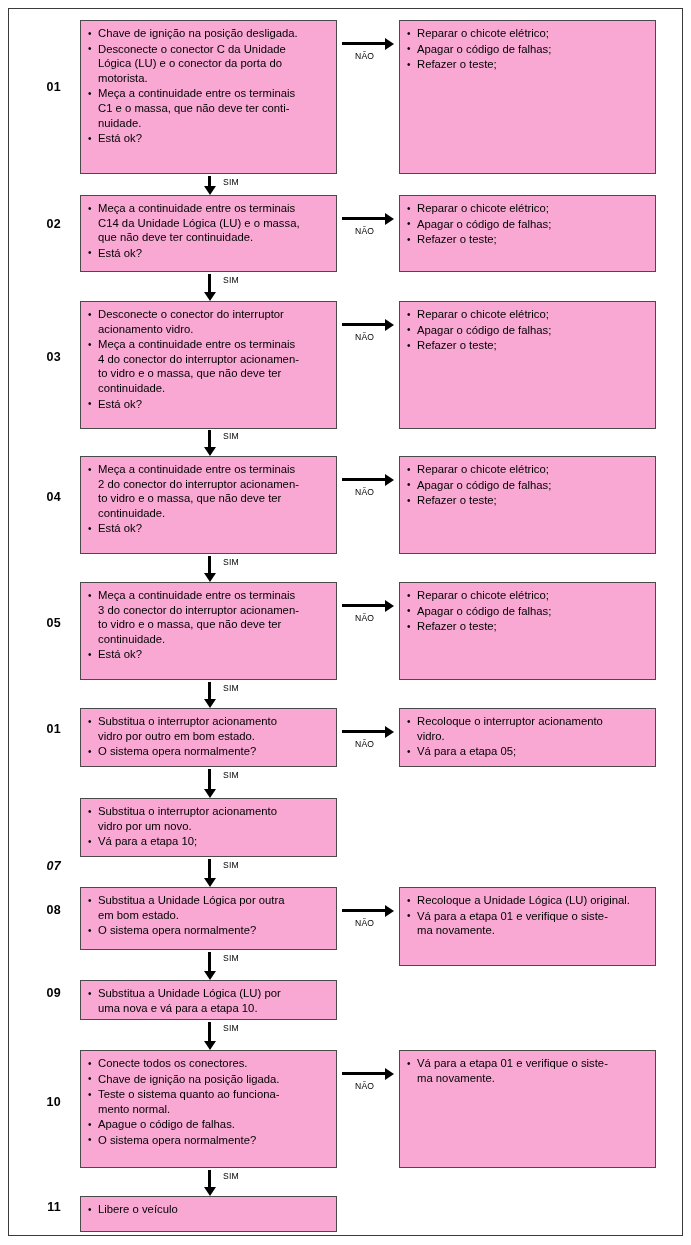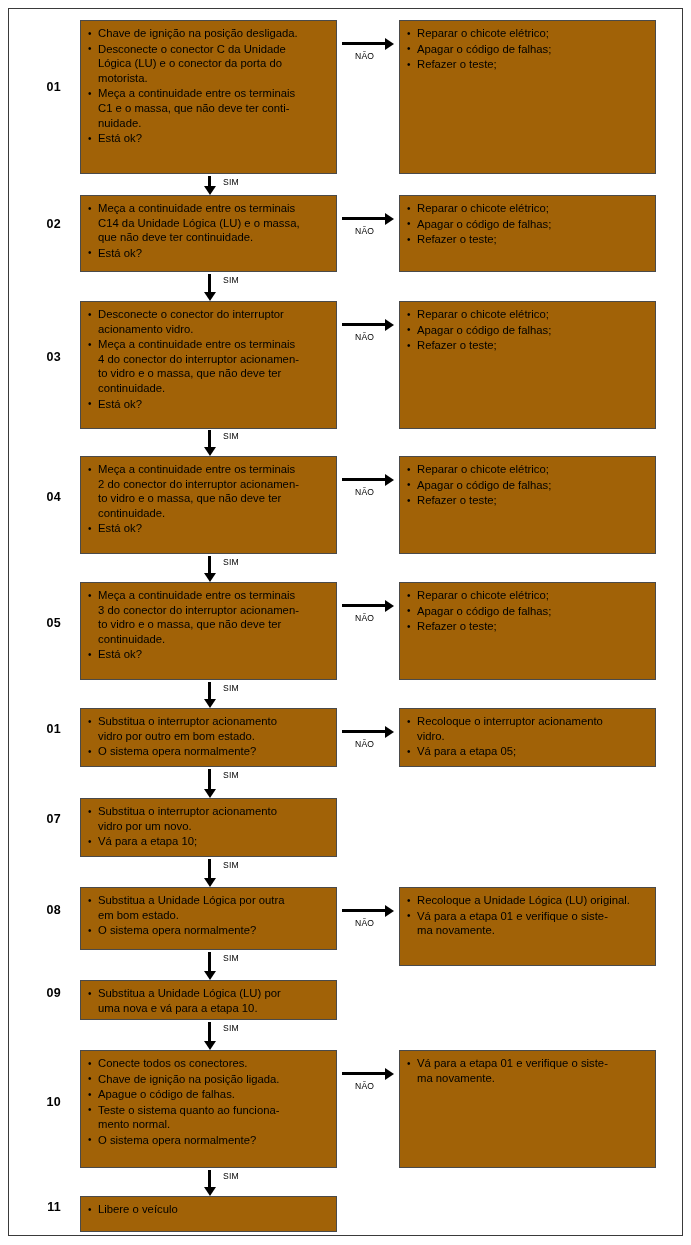--- a/index.html
+++ b/index.html
@@ -34,21 +34,21 @@
     font-size: 12.5px;
     font-weight: bold;
     letter-spacing: 0.3px;
     color: #000;
   }
 
   .node-box {
     position: absolute;
     box-sizing: border-box;
     border: 1px solid #4a4a4a;
-    background: #a16207;
+    background: #f9a8d4;
     padding: 5px 7px 4px 7px;
   }
   .node-box.left  { left: 71px;  width: 257px; }
   .node-box.right { left: 390px; width: 257px; }
 
   ul.bullets {
     list-style: none;
     margin: 0;
     padding: 0;
   }
@@ -265,21 +265,21 @@
       <div class="head"></div>
       <div class="lbl">NÃO</div>
     </div>
     <div class="node-box right" style="top: 699px; height: 59px;">
       <ul class="bullets">
         <li>Recoloque o interruptor acionamento
 vidro.</li>
         <li>Vá para a etapa 05;</li>
       </ul>
     </div>
-    <div class="step-number" style="top: 803px;">07</div>
+    <div class="step-number" style="top: 850px; font-style: italic;">07</div>
     <div class="node-box left" style="top: 789px; height: 59px;">
       <ul class="bullets">
         <li>Substitua o interruptor acionamento
 vidro por um novo.</li>
         <li>Vá para a etapa 10;</li>
       </ul>
     </div>
     <div class="step-number" style="top: 894px;">08</div>
     <div class="node-box left" style="top: 878px; height: 63px;">
       <ul class="bullets">
@@ -305,23 +305,23 @@
       <ul class="bullets">
         <li>Substitua a Unidade Lógica (LU) por
 uma nova e vá para a etapa 10.</li>
       </ul>
     </div>
     <div class="step-number" style="top: 1086px;">10</div>
     <div class="node-box left" style="top: 1041px; height: 118px;">
       <ul class="bullets">
         <li>Conecte todos os conectores.</li>
         <li>Chave de ignição na posição ligada.</li>
-        <li>Apague o código de falhas.</li>
         <li>Teste o sistema quanto ao funciona-
 mento normal.</li>
+        <li>Apague o código de falhas.</li>
         <li>O sistema opera normalmente?</li>
       </ul>
     </div>
     <div class="arrow-right" style="top: 1063px;">
       <div class="shaft"></div>
       <div class="head"></div>
       <div class="lbl">NÃO</div>
     </div>
     <div class="node-box right" style="top: 1041px; height: 118px;">
       <ul class="bullets">

